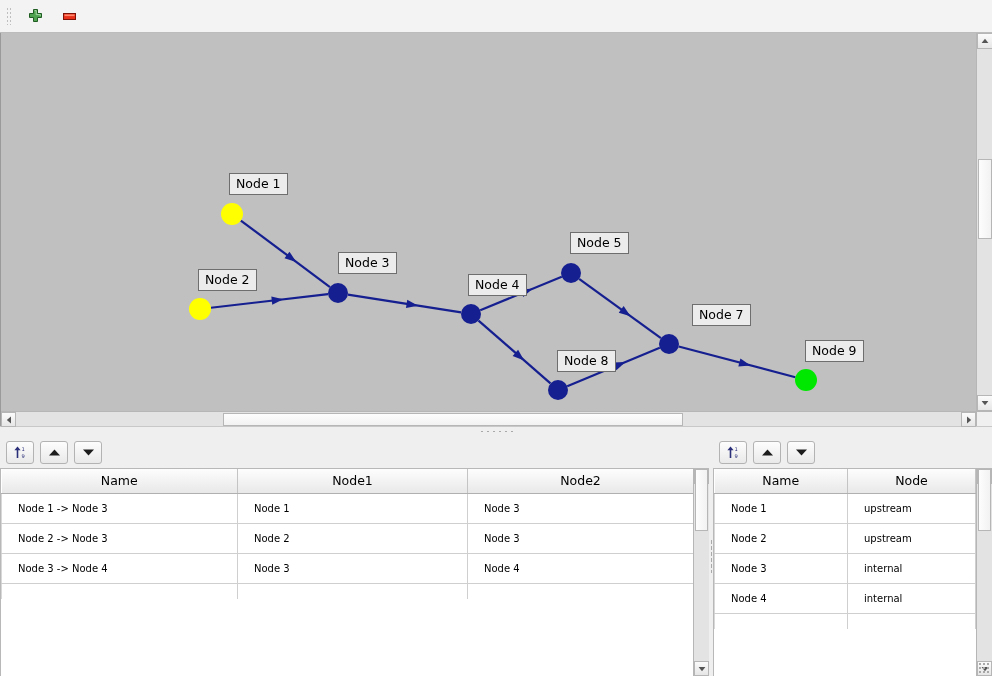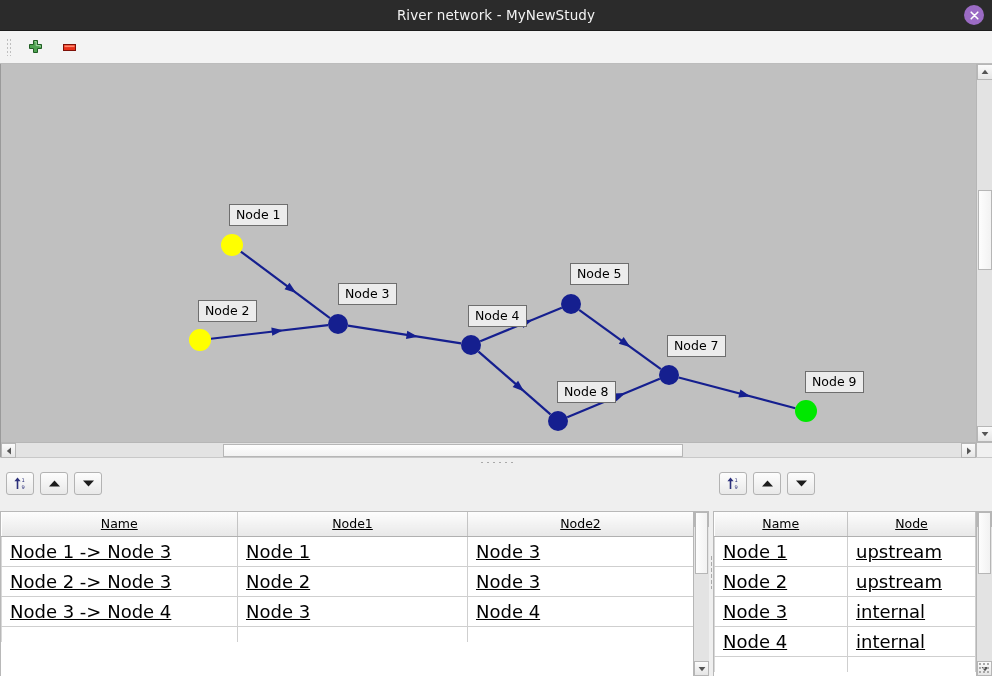--- a/index.html
+++ b/index.html
@@ -196,22 +196,21 @@
     border-radius: 3px;
     display: flex; align-items: center; justify-content: center;
     cursor: pointer;
   }
 
   .table-wrap {
     flex: 1 1 auto;
     position: relative;
     display: flex;
     min-height: 0;
-    margin: 12px 0 0 0;
-    text-decoration: underline;
+    margin: 0 0 0 0;
   }
   .table-scroll {
     flex: 1 1 auto;
     overflow: hidden;
     border-top: 1px solid #b8b8b8;
     border-left: 1px solid #b8b8b8;
     background: #fff;
     min-width: 0;
   }
   table.grid {
@@ -227,23 +226,23 @@
     font-size: 12.5px;
     color: #000;
     height: 24px;
     text-align: center;
     padding: 0 4px;
   }
   table.grid td {
     border-right: 1px solid #cfcfcf;
     border-bottom: 1px solid #cfcfcf;
     height: 30px;
-    font-size: 18px;
+    font-size: 10px;
     color: #000;
-    padding: 0 8px;
+    padding: 0 16px;
     background: #fff;
     overflow: hidden;
     white-space: nowrap;
   }
   table.grid td.pad { height: 16px; border-bottom: none; }
   table.grid tr td:first-child { border-left: 1px solid #d8d8d8; }
 
   .tbl-vscroll {
     flex: 0 0 16px;
     position: relative;
@@ -272,28 +271,20 @@
     width: 12px; height: 12px;
     background-image: radial-gradient(#a9a9a9 .9px, transparent 1px);
     background-size: 4px 4px;
   }
 </style>
 </head>
 <body>
 
 <div id="app">
 
-  <div class="titlebar">
-    <div class="title">River network - MyNewStudy</div>
-    <div class="close-btn">
-      <svg width="11" height="11" viewBox="0 0 11 11">
-        <path d="M2.2 2.2 L8.8 8.8 M8.8 2.2 L2.2 8.8" stroke="#ffffff" stroke-width="1.6" stroke-linecap="round"></path>
-      </svg>
-    </div>
-  </div>
 
   <div class="toolbar">
     <div class="grip"></div>
     <div class="tb-btn">
       <svg width="17" height="17" viewBox="0 0 17 17">
         <path d="M6.5 1.5 h4 v4 h4 v4 h-4 v4 h-4 v-4 h-4 v-4 h4 z" fill="#4fa351" stroke="#1f5d23" stroke-width="1"></path>
         <path d="M7.6 2.6 h1.6 v4 h4 v1.4" fill="none" stroke="#a5d6a6" stroke-width="1"></path>
       </svg>
     </div>
     <div class="tb-btn">
@@ -341,21 +332,21 @@
             <circle cx="805" cy="347" r="11" fill="#00e800"></circle>
           </g>
       </svg>
       <div id="labels-layer">
           <div class="node-label" style="left: 228px; top: 140px;">Node 1</div>
           <div class="node-label" style="left: 197px; top: 236px;">Node 2</div>
           <div class="node-label" style="left: 337px; top: 219px;">Node 3</div>
           <div class="node-label" style="left: 467px; top: 241px;">Node 4</div>
           <div class="node-label" style="left: 569px; top: 199px;">Node 5</div>
           <div class="node-label" style="left: 556px; top: 317px;">Node 8</div>
-          <div class="node-label" style="left: 666px; top: 271px;">Node 7</div>
+          <div class="node-label" style="left: 691px; top: 271px;">Node 7</div>
           <div class="node-label" style="left: 804px; top: 307px;">Node 9</div>
         </div>
     </div>
 
     <div class="vscroll">
       <div class="sb-track"></div>
       <div class="sb-btn sb-up">
         <svg width="8" height="6" viewBox="0 0 8 6">
           <path d="M4 0.8 L7.4 5 L0.6 5 z" fill="#555"></path>
           </svg>

